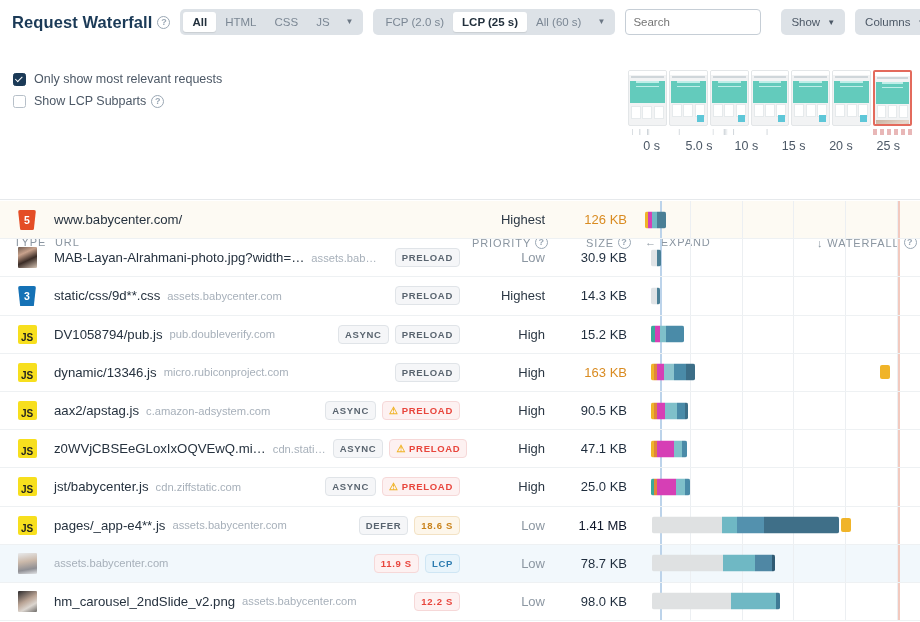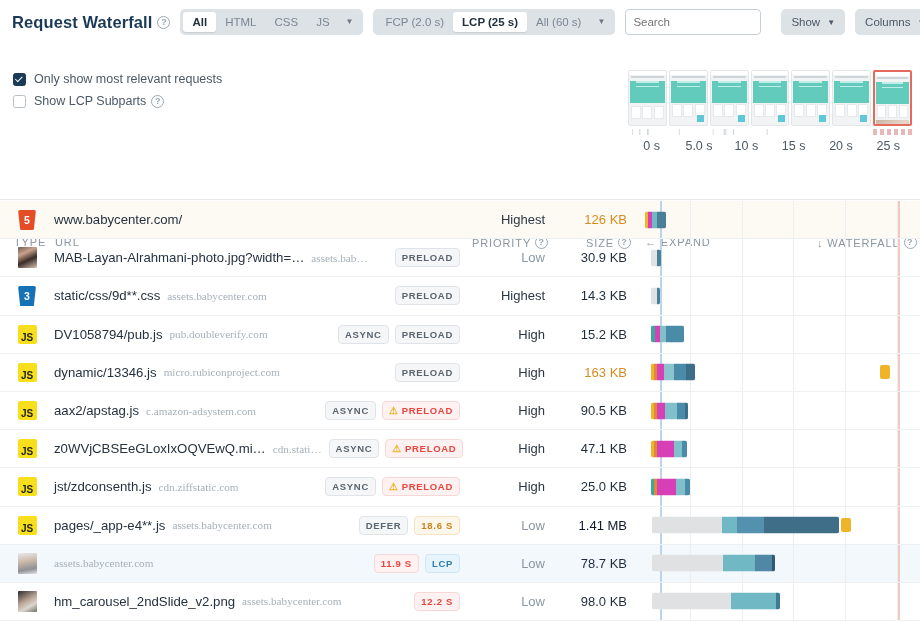--- a/index.html
+++ b/index.html
@@ -120,21 +120,21 @@
   .row.first { background: #fdfaf3; }
   .row.hl { background: #f2f8fc; }
 
   .cell-type { position: absolute; left: 14px; width: 26px; display: flex; justify-content: center; }
   .cell-url { position: absolute; left: 54px; right: 460px; display: flex; align-items: center; gap: 7px; }
   .cell-prio { position: absolute; left: 455px; width: 90px; text-align: right; font-size: 13px; }
   .cell-size { position: absolute; left: 553px; width: 74px; text-align: right; font-size: 13px; }
   .cell-wf   { position: absolute; left: 640px; right: 0; height: 100%; }
 
   .fname { font-size: 13.2px; color: #26323f; white-space: nowrap; }
-  .host  { font-size: 11.2px; color: #a7b0ba; white-space: nowrap; font-family: Liberation Serif, serif; }
+  .host  { font-size: 11.2px; color: #a7b0ba; white-space: nowrap; }
   .prio-low { color: #8c97a2; }
   .prio-norm { color: #2b3744; }
   .size-warn { color: #d98b21; }
   .size-bad  { color: #0f172a; }
 
   .badge {
     font-size: 9.5px; font-weight: bold; letter-spacing: .7px;
     padding: 3px 6px; border-radius: 4px; white-space: nowrap;
     border: 1px solid #e0e4e8; background: #f5f6f8; color: #59646f;
     display: inline-flex; align-items: center; gap: 3px;
@@ -601,21 +601,21 @@
             <div class="seg-b" style="width:8px;background:#7fc0ca"></div>
             <div class="seg-b" style="width:5px;background:#4a8ba8"></div>
           </div>
         </div>
       </div>
       <div class="row">
         <div class="cell-type">
           <span class="ic-js">JS</span>
         </div>
         <div class="cell-url">
-          <span class="fname">jst/zdconsenth.js</span>
+          <span class="fname">jst/babycenter.js</span>
           <span class="host">cdn.ziffstatic.com</span>
           <span style="display:flex;gap:6px;margin-left:auto">
             <span class="badge">
               <span>ASYNC</span>
             </span>
             <span class="badge warn">
               <span class="tri">⚠</span>
               <span>PRELOAD</span>
             </span>
           </span>

